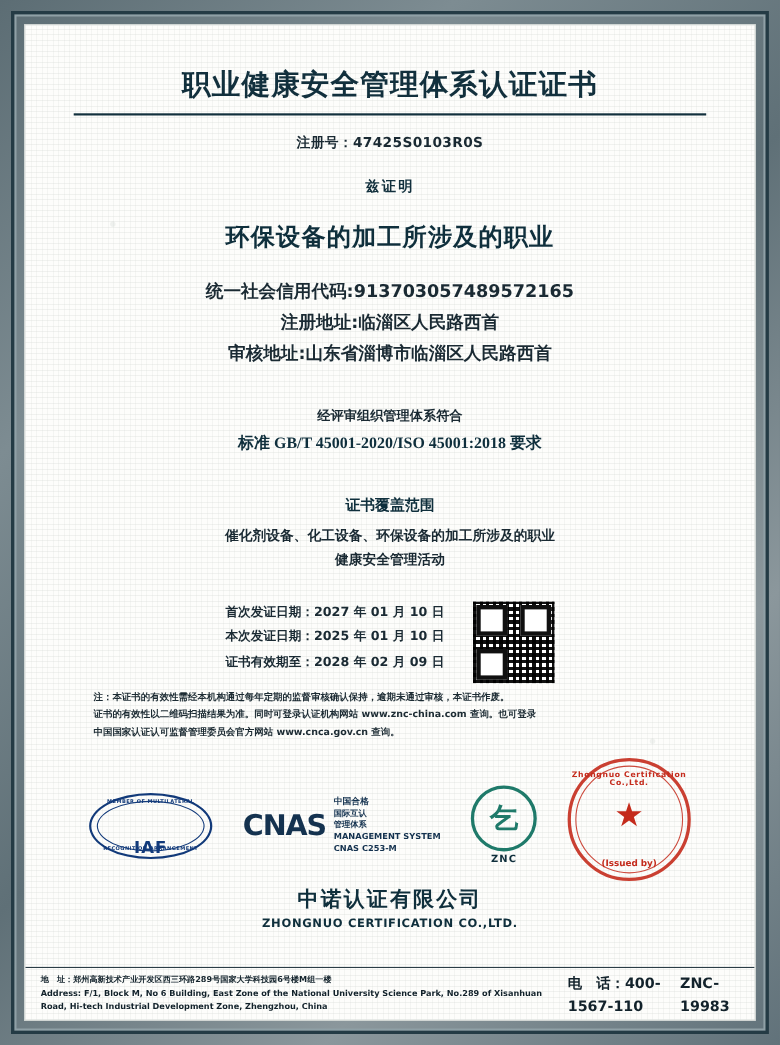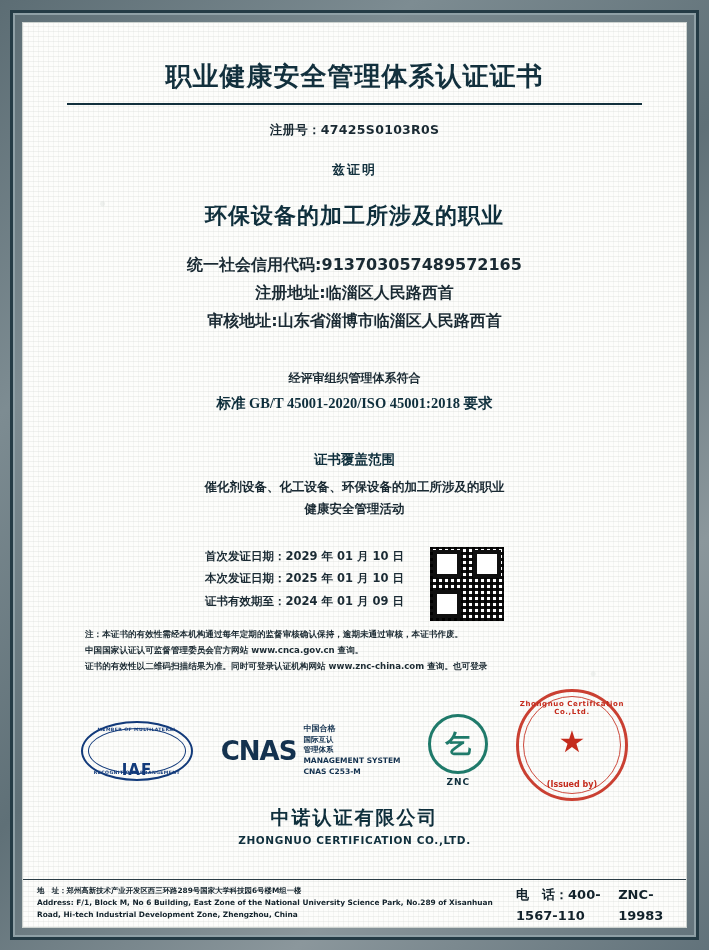--- a/index.html
+++ b/index.html
@@ -161,33 +161,33 @@
       </div>
 
       <div class="scope-wrap">
         <div class="scope-title">证书覆盖范围</div>
         <div class="scope-body">催化剂设备、化工设备、环保设备的加工所涉及的职业</div>
         <div class="scope-body" style="margin-top:0">健康安全管理活动</div>
       </div>
 
       <div class="dates-row">
         <div class="dates">
-          <div>首次发证日期：2029 年 01 月 10 日</div>
+          <div>首次发证日期：2027 年 01 月 10 日</div>
           <div>本次发证日期：2025 年 01 月 10 日</div>
-          <div>证书有效期至：2024 年 01 月 09 日</div>
+          <div>证书有效期至：2028 年 02 月 09 日</div>
         </div>
         <div class="qr">
             <i></i>
           </div>
       </div>
 
       <div class="notes">
         <div>注：本证书的有效性需经本机构通过每年定期的监督审核确认保持，逾期未通过审核，本证书作废。</div>
+        <div>证书的有效性以二维码扫描结果为准。同时可登录认证机构网站 www.znc-china.com 查询。也可登录</div>
         <div>中国国家认证认可监督管理委员会官方网站 www.cnca.gov.cn 查询。</div>
-        <div>证书的有效性以二维码扫描结果为准。同时可登录认证机构网站 www.znc-china.com 查询。也可登录</div>
       </div>
 
       <div class="logos">
 
         <div class="iaf">
           <div class="ring"></div>
           <div class="top">MEMBER OF MULTILATERAL</div>
           <div class="txt">IAF</div>
           <div class="bot">RECOGNITION ARRANGEMENT</div>
         </div>

